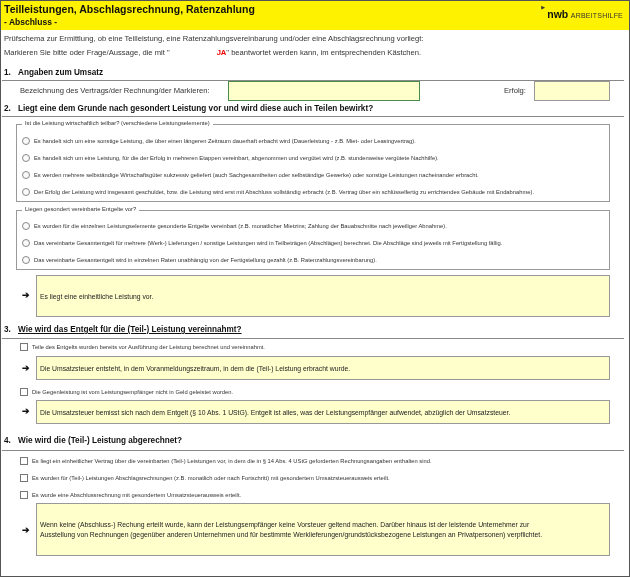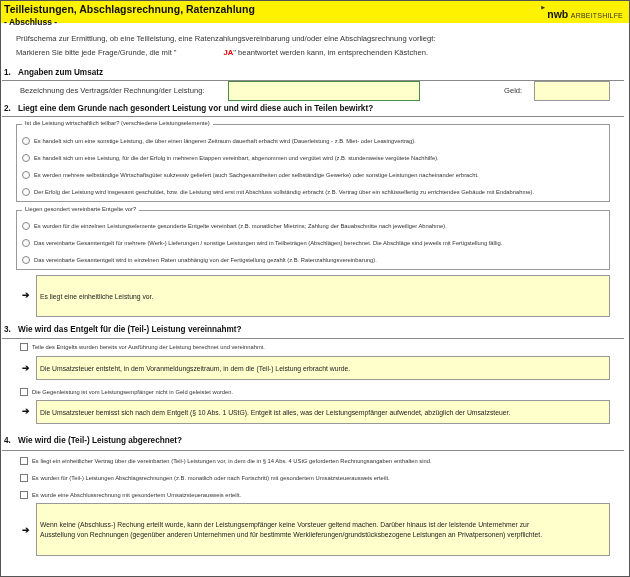--- a/index.html
+++ b/index.html
@@ -1,26 +1,26 @@
 <!DOCTYPE html>
 <html><head>
 <meta charset="utf-8">
 <style>
   html, body { margin:0; padding:0; }
   body { width:630px; height:577px; background:#fff; position:relative; overflow:hidden;
          font-family:"Liberation Sans", sans-serif; color:#222; }
   .frame { position:absolute; left:0; top:0; width:628px; height:575px; border:1px solid #555; }
-  .header { position:absolute; left:1px; top:1px; width:628px; height:22px; background:#fff200; }
+  .header { position:absolute; left:1px; top:1px; width:628px; height:29px; background:#fff200; }
   .title { position:absolute; left:3px; top:2px; font-size:10.5px; font-weight:bold; color:#111; }
   .subtitle { position:absolute; left:3px; top:16px; font-size:8.5px; font-weight:bold; color:#111; }
   .brand { position:absolute; right:6px; top:7px; font-size:9px; color:#111; }
   .brand b { font-size:10.5px; }
   .brand span { font-size:7px; color:#333; letter-spacing:0.2px; }
   .brand .flag { position:absolute; left:-6px; top:-4px; font-size:5px; }
-  .intro { position:absolute; left:16px; font-size:7.6px; color:#333;text-align:right; }
+  .intro { position:absolute; left:4px; font-size:7.6px; color:#333;text-align:right; }
   .ja { color:#e00; font-weight:bold;padding-left:47px; }
   .sec { position:absolute; left:4px; font-size:8.2px; font-weight:bold; color:#111; }
   .sec .num { display:inline-block; width:14px; }
   .rule { position:absolute; left:2px; width:622px; height:0; border-top:1px solid #888; }
   .field-label { position:absolute; font-size:7.6px; color:#333; }
   .input { position:absolute; background:#ffffcc; border:1px solid #999; box-sizing:border-box; }
   .input.active { border:1px solid #4a8a4a; }
   .group { position:absolute; left:16px; width:594px; border:1px solid #999; box-sizing:border-box; }
   .legend { position:absolute; left:5px; top:-5px; background:#fff; padding:0 3px; font-size:5.8px; color:#333; }
   .legend::before { content:""; position:absolute; left:-4px; top:4px; width:4px; height:1px; background:#999; }
@@ -42,27 +42,27 @@
   <div class="title">Teilleistungen, Abschlagsrechnung, Ratenzahlung</div>
   <div class="subtitle">- Abschluss -</div>
   <div class="brand">
     <span class="flag">▶</span>
     <b>nwb</b>
     <span>ARBEITSHILFE</span>
   </div>
 </div>
 
 <div class="intro" style="top:34px;">Prüfschema zur Ermittlung, ob eine Teilleistung, eine Ratenzahlungsvereinbarung und/oder eine Abschlagsrechnung vorliegt:</div>
-<div class="intro" style="top:48px;"><span>Markieren Sie bitte jede Frage/Grunde, die mit "</span><span class="ja">JA</span><span>" beantwortet werden kann, im entsprechenden Kästchen.</span></div>
+<div class="intro" style="top:48px;"><span>Markieren Sie bitte oder Frage/Aussage, die mit "</span><span class="ja">JA</span><span>" beantwortet werden kann, im entsprechenden Kästchen.</span></div>
 
 <div class="sec" style="top:68px;"><span class="num">1.</span><span>Angaben zum Umsatz</span></div>
 <div class="rule" style="top:80px;"></div>
-<div class="field-label" style="left:20px; top:86px;">Bezeichnung des Vertrags/der Rechnung/der Leistung:</div>
+<div class="field-label" style="left:20px; top:86px;">Bezeichnung des Vertrags/der Rechnung/der Markieren:</div>
 <div class="input active" style="left:228px; top:81px; width:192px; height:20px;"></div>
-<div class="field-label" style="left:504px; top:86px;">Geld:</div>
+<div class="field-label" style="left:504px; top:86px;">Erfolg:</div>
 <div class="input" style="left:534px; top:81px; width:76px; height:20px;"></div>
 
 <div class="sec" style="top:104px;"><span class="num">2.</span><span>Liegt eine dem Grunde nach gesondert Leistung vor und wird diese auch in Teilen bewirkt?</span></div>
 <div class="rule" style="top:116px;"></div>
 
 <div class="group" style="top:124px; height:78px;">
   <div class="legend">Ist die Leistung wirtschaftlich teilbar? (verschiedene Leistungselemente)</div>
   <div class="opt" style="top:12px;"><span class="radio"></span><span>Es handelt sich um eine sonstige Leistung, die über einen längeren Zeitraum dauerhaft erbacht wird (Dauerleistung - z.B. Miet- oder Leasingvertrag).</span></div>
   <div class="opt" style="top:29px;"><span class="radio"></span><span>Es handelt sich um eine Leistung, für die der Erfolg in mehreren Etappen vereinbart, abgenommen und vergütet wird (z.B. stundenweise vergütete Nachhilfe).</span></div>
   <div class="opt" style="top:46px;"><span class="radio"></span><span>Es werden mehrere selbständige Wirtschaftsgüter sukzessiv geliefert (auch Sachgesamtheiten oder selbständige Gewerke) oder sonstige Leistungen nacheinander erbracht.</span></div>
@@ -72,21 +72,21 @@
 <div class="group" style="top:210px; height:60px;">
   <div class="legend">Liegen gesondert vereinbarte Entgelte vor?</div>
   <div class="opt" style="top:11px;"><span class="radio"></span><span>Es wurden für die einzelnen Leistungselemente gesonderte Entgelte vereinbart (z.B. monatlicher Mietzins; Zahlung der Bauabschnitte nach jeweiliger Abnahme).</span></div>
   <div class="opt" style="top:28px;"><span class="radio"></span><span>Das vereinbarte Gesamtentgelt für mehrere (Werk-) Lieferungen / sonstige Leistungen wird in Teilbeträgen (Abschlägen) berechnet. Die Abschläge sind jeweils mit Fertigstellung fällig.</span></div>
   <div class="opt" style="top:45px;"><span class="radio"></span><span>Das vereinbarte Gesamtentgelt wird in einzelnen Raten unabhängig von der Fertigstellung gezahlt (z.B. Ratenzahlungsvereinbarung).</span></div>
 </div>
 
 <div class="arrow" style="top:290px;">➔</div>
 <div class="result" style="top:275px; height:42px;">Es liegt eine einheitliche Leistung vor.</div>
 
-<div class="sec" style="top:325px;"><span class="num">3.</span><span>Wie wird das Entgelt für die (Teil-) Leistung vereinnahmt?</span></div>
+<div class="sec" style="top:325px;text-decoration:underline;"><span class="num">3.</span><span>Wie wird das Entgelt für die (Teil-) Leistung vereinnahmt?</span></div>
 <div class="rule" style="top:338px;"></div>
 
 <div class="check-row" style="top:343px;"><span class="chk"></span><span>Teile des Entgelts wurden bereits vor Ausführung der Leistung berechnet und vereinnahmt.</span></div>
 <div class="arrow" style="top:363px;">➔</div>
 <div class="result" style="top:356px; height:24px;">Die Umsatzsteuer entsteht, in dem Voranmeldungszeitraum, in dem die (Teil-) Leistung erbracht wurde.</div>
 
 <div class="check-row" style="top:388px;"><span class="chk"></span><span>Die Gegenleistung ist vom Leistungsempfänger nicht in Geld geleistet worden.</span></div>
 <div class="arrow" style="top:406px;">➔</div>
 <div class="result" style="top:400px; height:24px;">Die Umsatzsteuer bemisst sich nach dem Entgelt (§ 10 Abs. 1 UStG). Entgelt ist alles, was der Leistungsempfänger aufwendet, abzüglich der Umsatzsteuer.</div>
 

